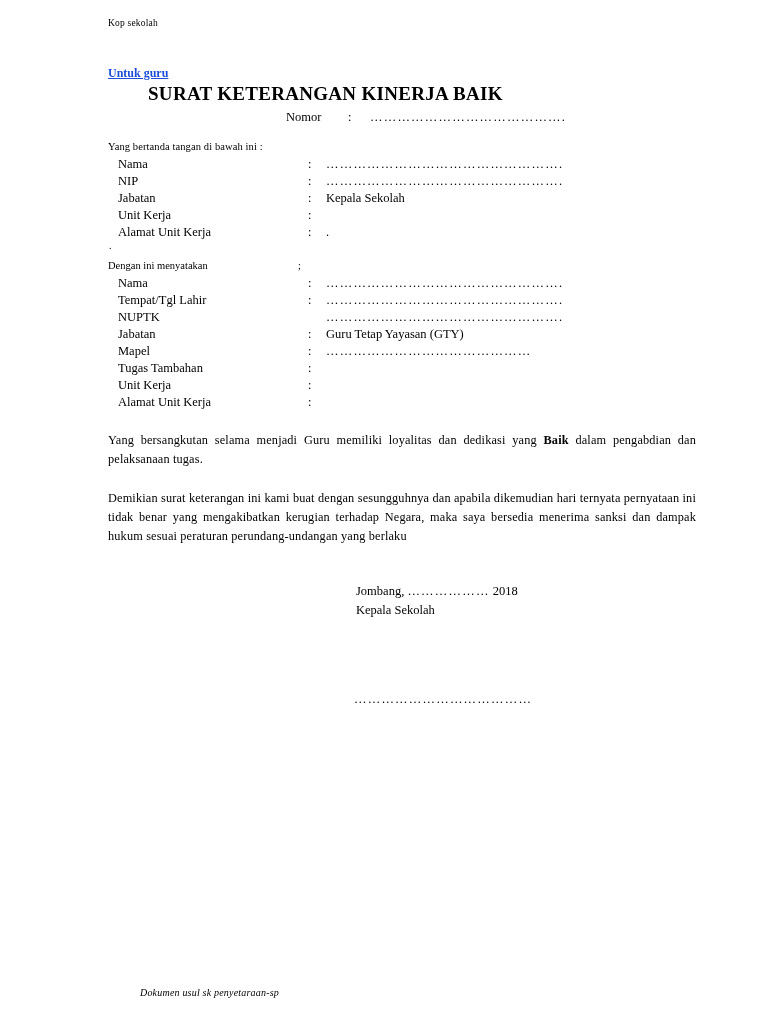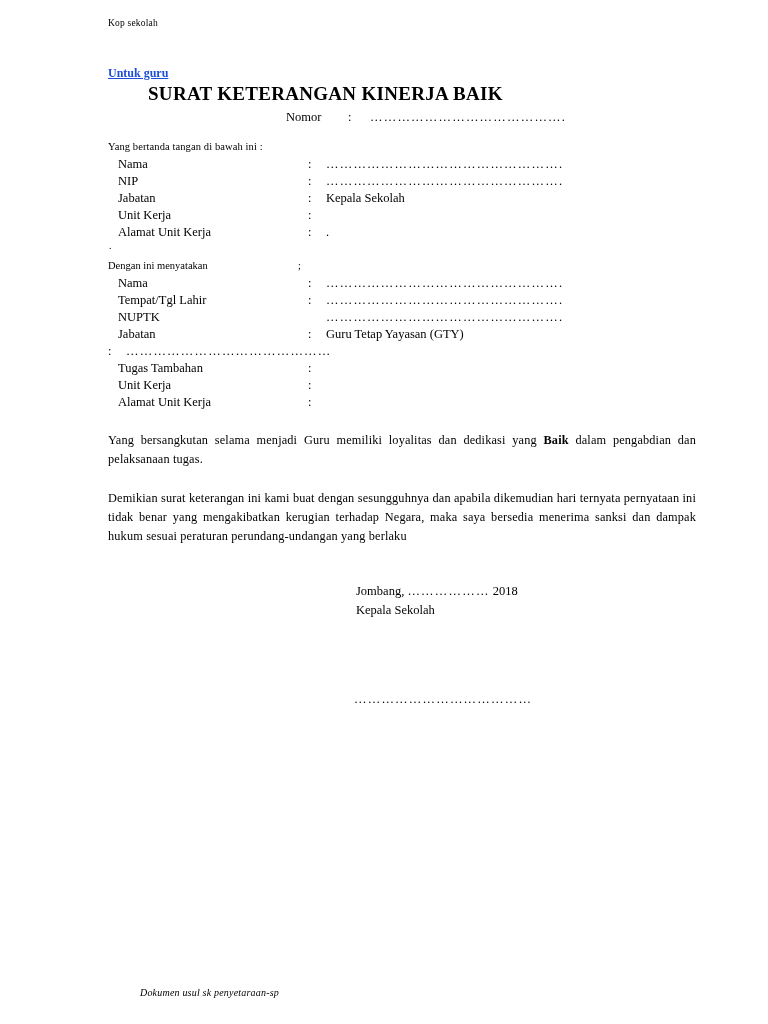--- a/index.html
+++ b/index.html
@@ -189,20 +189,21 @@
       <span class="field-label">NUPTK</span>
       <span class="field-colon"></span>
       <span class="field-value dots">…………………………………………….</span>
     </div>
     <div class="field-row">
       <span class="field-label">Jabatan</span>
       <span class="field-colon">:</span>
       <span class="field-value">Guru Tetap Yayasan (GTY)</span>
     </div>
     <div class="field-row">
+      <span class="field-label">Mapel</span>
       <span class="field-colon">:</span>
       <span class="field-value dots">………………………………………</span>
     </div>
     <div class="field-row">
       <span class="field-label">Tugas Tambahan</span>
       <span class="field-colon">:</span>
       <span class="field-value"></span>
     </div>
     <div class="field-row">
       <span class="field-label">Unit Kerja</span>

